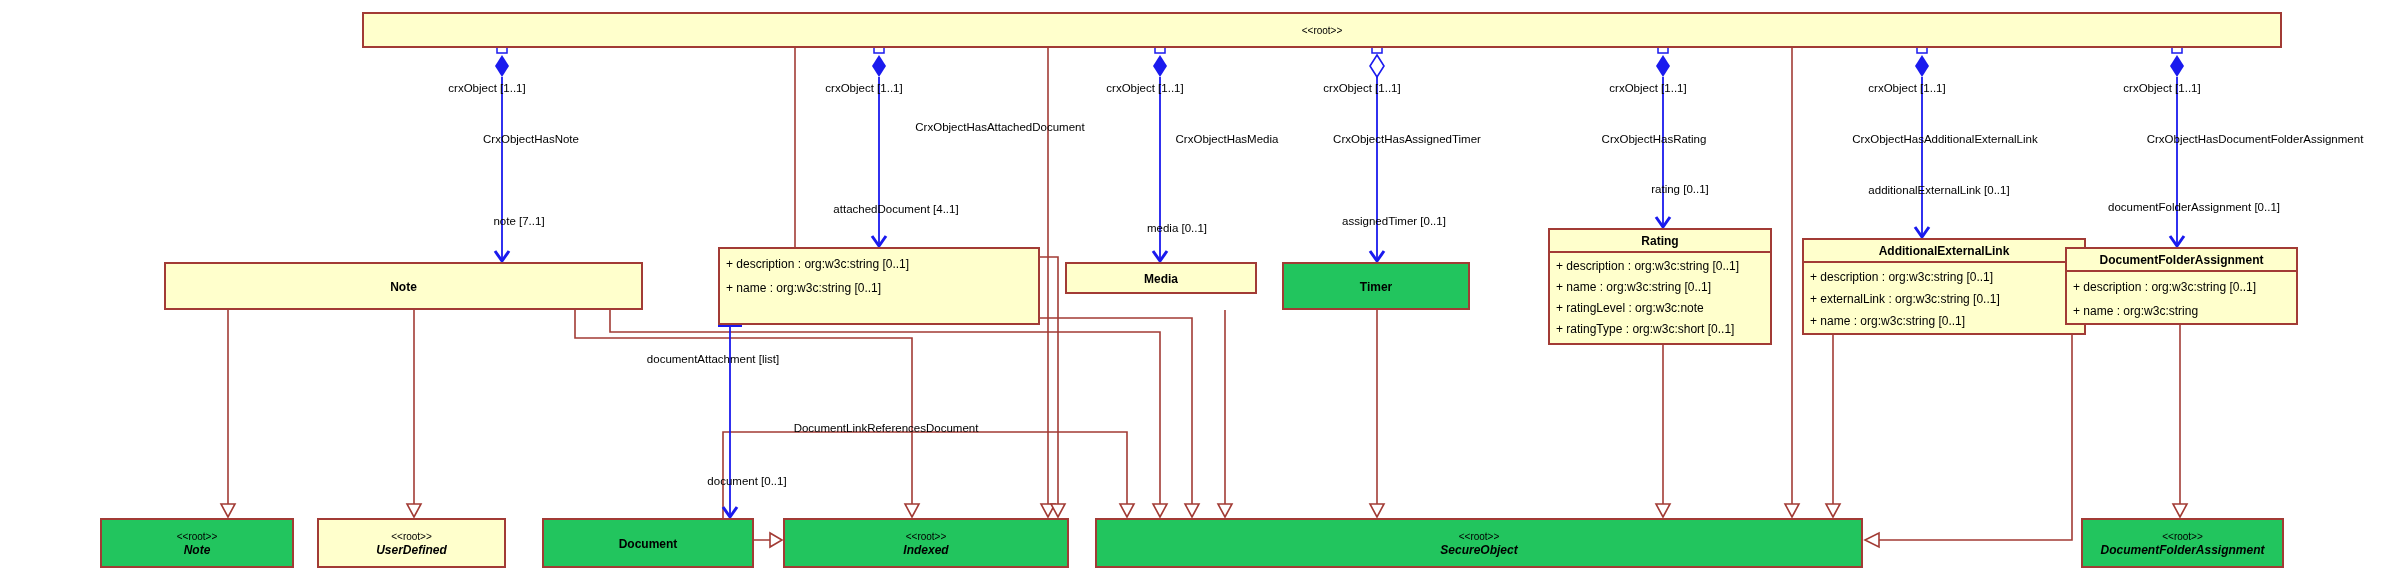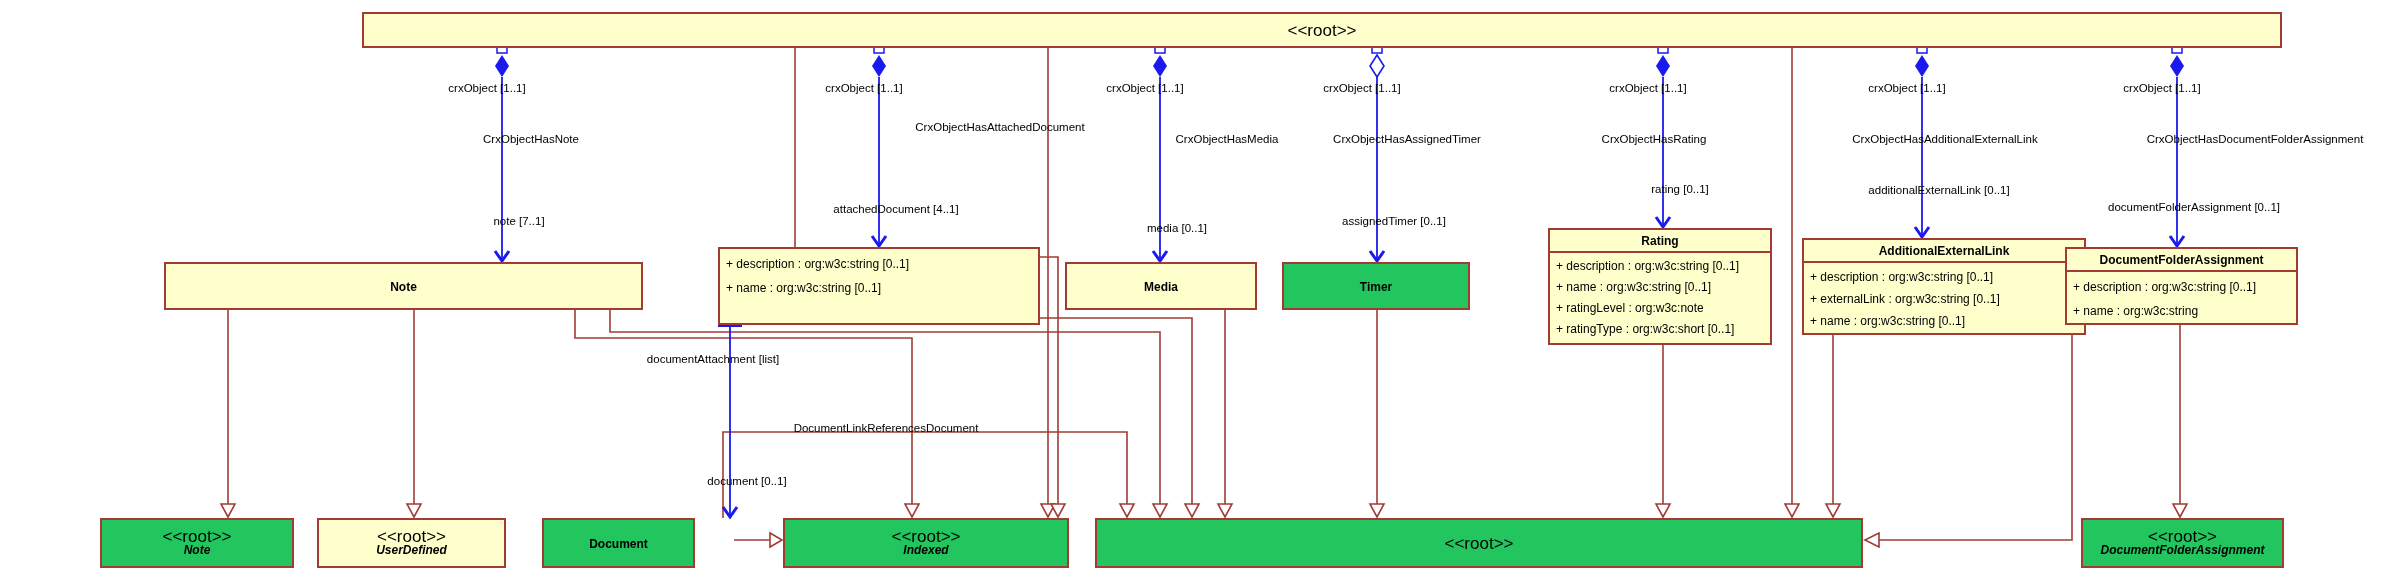--- a/index.html
+++ b/index.html
@@ -21,21 +21,21 @@
   .cls-title{
     flex:0 0 auto;
     text-align:center;
     font-weight:bold;
     font-size:12px;
     padding:4px 2px 3px 2px;
     color:#000;
   }
   .divided .cls-title{border-bottom:2px solid #A23B35;}
   .center-all{justify-content:center;}
-  .stereo{font-size:17px;font-weight:normal;display:block;line-height:13px;}
+  .stereo{font-size:10px;font-weight:normal;display:block;line-height:13px;}
   .iname{font-style:italic;display:block;line-height:14px;}
   .cls-attrs{padding:3px 4px 2px 6px;font-size:12px;color:#000;}
   .cls-attrs div{line-height:24px;white-space:nowrap;}
   .lbl{
     position:absolute;
     font-size:11.5px;
     color:#000;
     white-space:nowrap;
   }
   .ctr{transform:translateX(-50%);}
@@ -144,21 +144,21 @@
     <div class="cls-title">Note</div>
   </div>
 
   <div class="cls yellow divided" style="left:718px;top:247px;width:322px;height:78px">
     <div class="cls-attrs">
       <div>+ description : org:w3c:string [0..1]</div>
       <div>+ name : org:w3c:string [0..1]</div>
     </div>
   </div>
 
-  <div class="cls yellow center-all" style="left:1065px;top:262px;width:192px;height:48px">
+  <div class="cls yellow center-all" style="left:1065px;top:262px;width:192px;height:32px">
     <div class="cls-title">Media</div>
   </div>
 
   <div class="cls salmon center-all" style="left:1282px;top:262px;width:188px;height:48px">
     <div class="cls-title">Timer</div>
   </div>
 
   <div class="cls yellow divided" style="left:1548px;top:228px;width:224px;height:117px">
     <div class="cls-title">Rating</div>
     <div class="cls-attrs" style="line-height:21px">
@@ -193,34 +193,35 @@
     </div>
   </div>
 
   <div class="cls yellow center-all" style="left:317px;top:518px;width:189px;height:50px">
     <div class="cls-title" style="padding:0">
       <span class="stereo">&lt;&lt;root&gt;&gt;</span>
       <span class="iname">UserDefined</span>
     </div>
   </div>
 
-  <div class="cls salmon center-all" style="left:542px;top:518px;width:153px;height:50px">
+  <div class="cls salmon center-all" style="left:542px;top:518px;width:212px;height:50px">
     <div class="cls-title">Document</div>
   </div>
 
   <div class="cls salmon center-all" style="left:783px;top:518px;width:286px;height:50px">
     <div class="cls-title" style="padding:0">
       <span class="stereo">&lt;&lt;root&gt;&gt;</span>
       <span class="iname">Indexed</span>
     </div>
   </div>
 
   <div class="cls salmon center-all" style="left:1095px;top:518px;width:768px;height:50px">
     <div class="cls-title" style="padding:0">
       <span class="stereo">&lt;&lt;root&gt;&gt;</span>
+      <span class="iname">SecureObject</span>
     </div>
   </div>
 
   <div class="cls salmon center-all" style="left:2081px;top:518px;width:203px;height:50px">
     <div class="cls-title" style="padding:0">
       <span class="stereo">&lt;&lt;root&gt;&gt;</span>
       <span class="iname">DocumentFolderAssignment</span>
     </div>
   </div>
 

